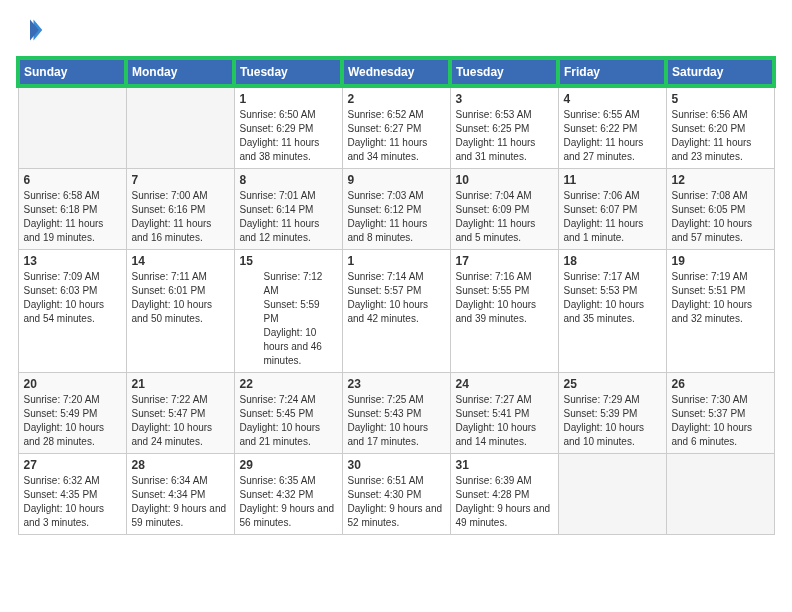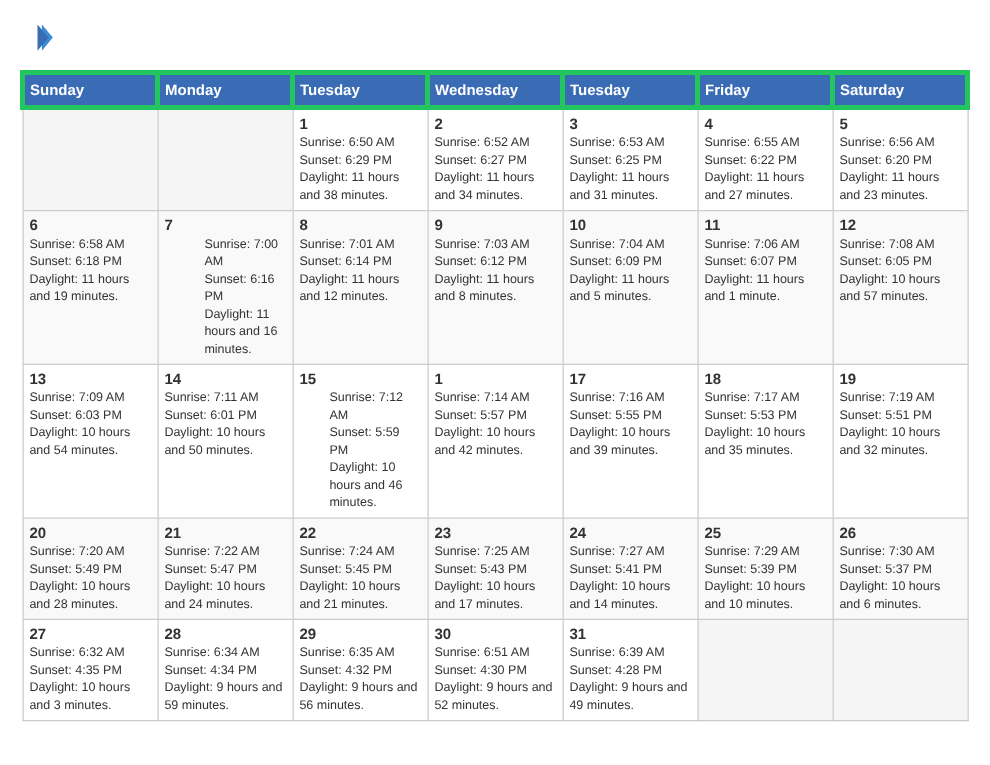--- a/index.html
+++ b/index.html
@@ -154,21 +154,21 @@
       </tr>
       <tr>
         <td>
           <div class="day-number">6</div>
           <div class="day-info" style="white-space: pre-line;">Sunrise: 6:58 AM
 Sunset: 6:18 PM
 Daylight: 11 hours and 19 minutes.</div>
         </td>
         <td>
           <div class="day-number">7</div>
-          <div class="day-info" style="white-space: pre-line; margin-left: 32px;">Sunrise: 7:00 AM
+          <div class="day-info" style="white-space: pre-line;">Sunrise: 7:00 AM
 Sunset: 6:16 PM
 Daylight: 11 hours and 16 minutes.</div>
         </td>
         <td>
           <div class="day-number">8</div>
           <div class="day-info" style="white-space: pre-line;">Sunrise: 7:01 AM
 Sunset: 6:14 PM
 Daylight: 11 hours and 12 minutes.</div>
         </td>
         <td>

